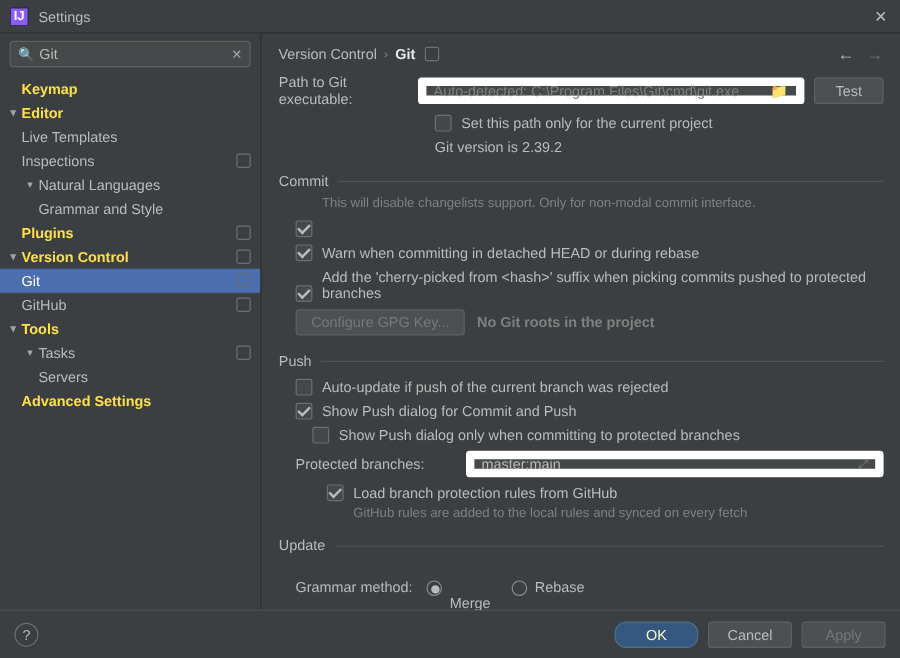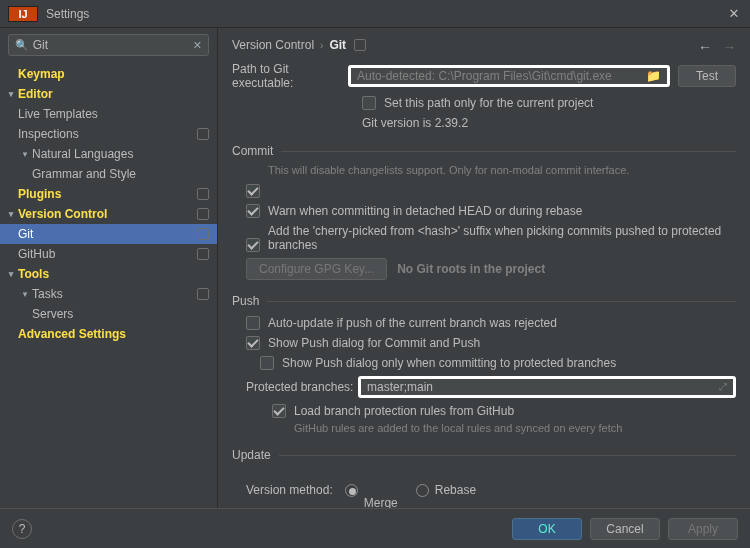--- a/index.html
+++ b/index.html
@@ -14,22 +14,22 @@
   }
   .titlebar {
     height: 28px;
     display: flex;
     align-items: center;
     padding: 0 8px;
     background: #3c3f41;
     border-bottom: 1px solid #2b2b2b;
   }
   .titlebar .app-icon {
-    width: 30px; height: 16px;
-    background: #c2410c;
+    width: 16px; height: 16px;
+    background: #8b5cf6;
     color: #fff;
     font-size: 11px;
     font-weight: bold;
     display: flex; align-items: center; justify-content: center;
     margin-right: 8px;
     border: 1px solid #222;
   }
   .titlebar .title { flex: 1; font-size: 12px; color: #bbbbbb; }
   .titlebar .close { width: 16px; text-align: center; color: #bbbbbb; font-size: 13px; cursor: pointer; }
   .main {
@@ -126,21 +126,21 @@
   .panel::-webkit-scrollbar { width: 10px; }
   .panel::-webkit-scrollbar-thumb { background: #5c5f61; border-radius: 4px; }
   .panel::-webkit-scrollbar-track { background: #3c3f41; }
 
   .row { display: flex; align-items: center; margin-bottom: 6px; }
   .field-lbl { width: 116px; color: #bbbbbb; }
   .txt-input {
     flex: 1;
     height: 22px;
     background: #45494a;
-    border: 3px solid #ffffff;
+    border: 7px solid #ffffff;
     border-radius: 3px;
     color: #808080;
     font-size: 12px;
     padding: 0 6px;
     display: flex;
     align-items: center;
   }
   .txt-input .folder-ic { color: #9aa7b0; margin-left: auto; }
   .btn {
     height: 22px;
@@ -149,21 +149,21 @@
     background: #4c5052;
     border: 1px solid #5e6060;
     border-radius: 3px;
     color: #bbbbbb;
     display: inline-flex;
     align-items: center;
     justify-content: center;
     cursor: pointer;
     margin-left: 8px;
   }
-  .btn.primary { background: #365880; border-color: #4c708c; color: #5eead4; }
+  .btn.primary { background: #365880; border-color: #4c708c; color: #fef9c3; border-radius: 10px; }
   .btn.disabled { color: #777; cursor: default; }
   .sub-indent { padding-left: 130px; }
   .check-row {
     display: flex; align-items: flex-end;
     margin-bottom: 6px;
     padding-left: 14px;
   }
   .check-row.deep { padding-left: 28px; }
   .cb {
     width: 14px; height: 14px;
@@ -377,41 +377,41 @@
       </div>
       <div class="check-row">
         <div class="cb checked"></div>
         <span>Show Push dialog for Commit and Push</span>
       </div>
       <div class="check-row deep">
         <div class="cb"></div>
         <span>Show Push dialog only when committing to protected branches</span>
       </div>
 
-      <div class="row" style="padding-left:14px;">
+      <div class="row" style="padding-left:14px;gap:30px;">
         <div style="width:112px;">Protected branches:</div>
         <div class="txt-input" style="color:#bbbbbb;">
           <span>master;main</span>
           <span class="expand-ic">⤢</span>
         </div>
       </div>
 
       <div class="check-row" style="padding-left:40px; margin-top:6px;">
         <div class="cb checked"></div>
         <span>Load branch protection rules from GitHub</span>
       </div>
       <div class="help-text" style="padding-left:62px;">GitHub rules are added to the local rules and synced on every fetch</div>
 
       <div class="section-hdr">
         <span>Update</span>
         <div class="line"></div>
       </div>
 
       <div class="radio-row">
-        <span style="margin-right:12px;">Version method:</span>
+        <span style="margin-right:12px;">Grammar method:</span>
         <div class="radio on"></div>
         <span style="margin-right:18px;margin-top:26px;">Merge</span>
         <div class="radio"></div>
         <span>Rebase</span>
       </div>
 
     </div>
   </div>
 </div>
 

